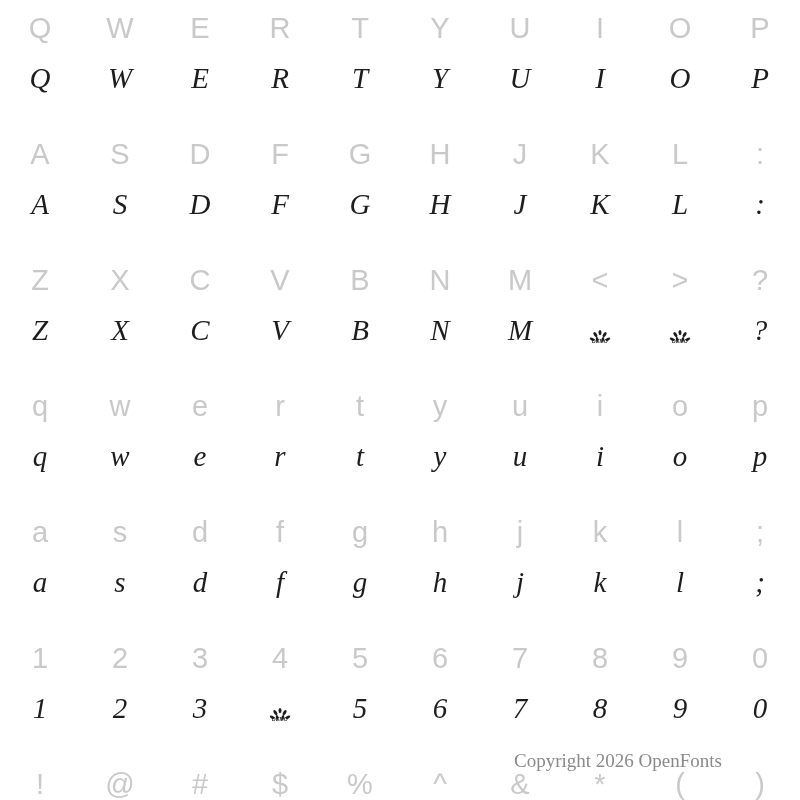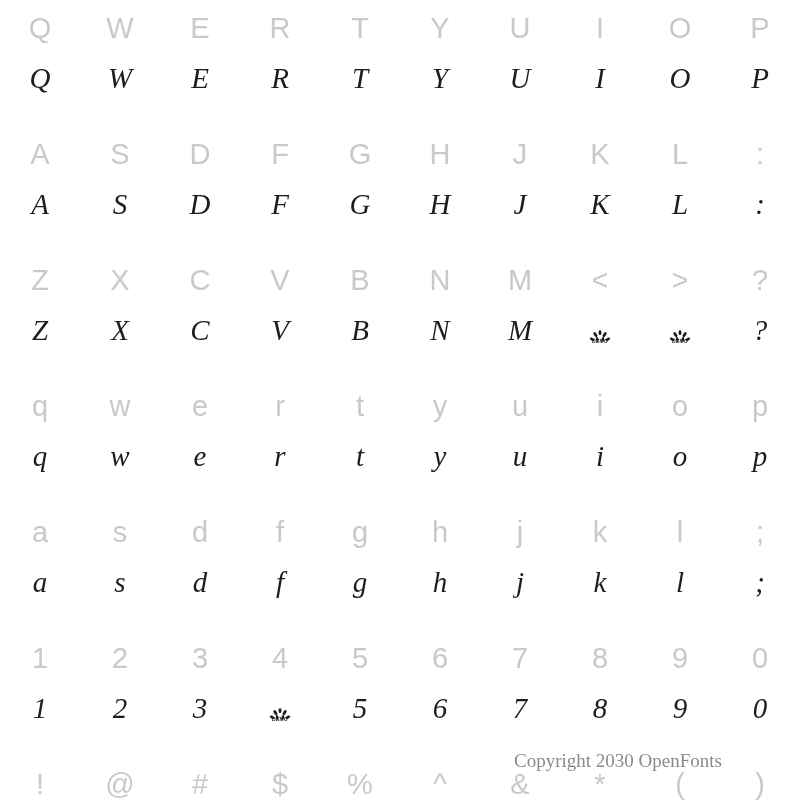--- a/index.html
+++ b/index.html
@@ -284,14 +284,14 @@
         <div class="cell ref-glyph">#</div>
         <div class="cell ref-glyph">$</div>
         <div class="cell ref-glyph">%</div>
         <div class="cell ref-glyph">^</div>
         <div class="cell ref-glyph">&amp;</div>
         <div class="cell ref-glyph">*</div>
         <div class="cell ref-glyph">(</div>
         <div class="cell ref-glyph">)</div>
       </div>
     </div>
-  <div class="copyright">Copyright 2030 OpenFonts</div>
+  <div class="copyright">Copyright 2026 OpenFonts</div>
 </div>
 
 </body></html>

